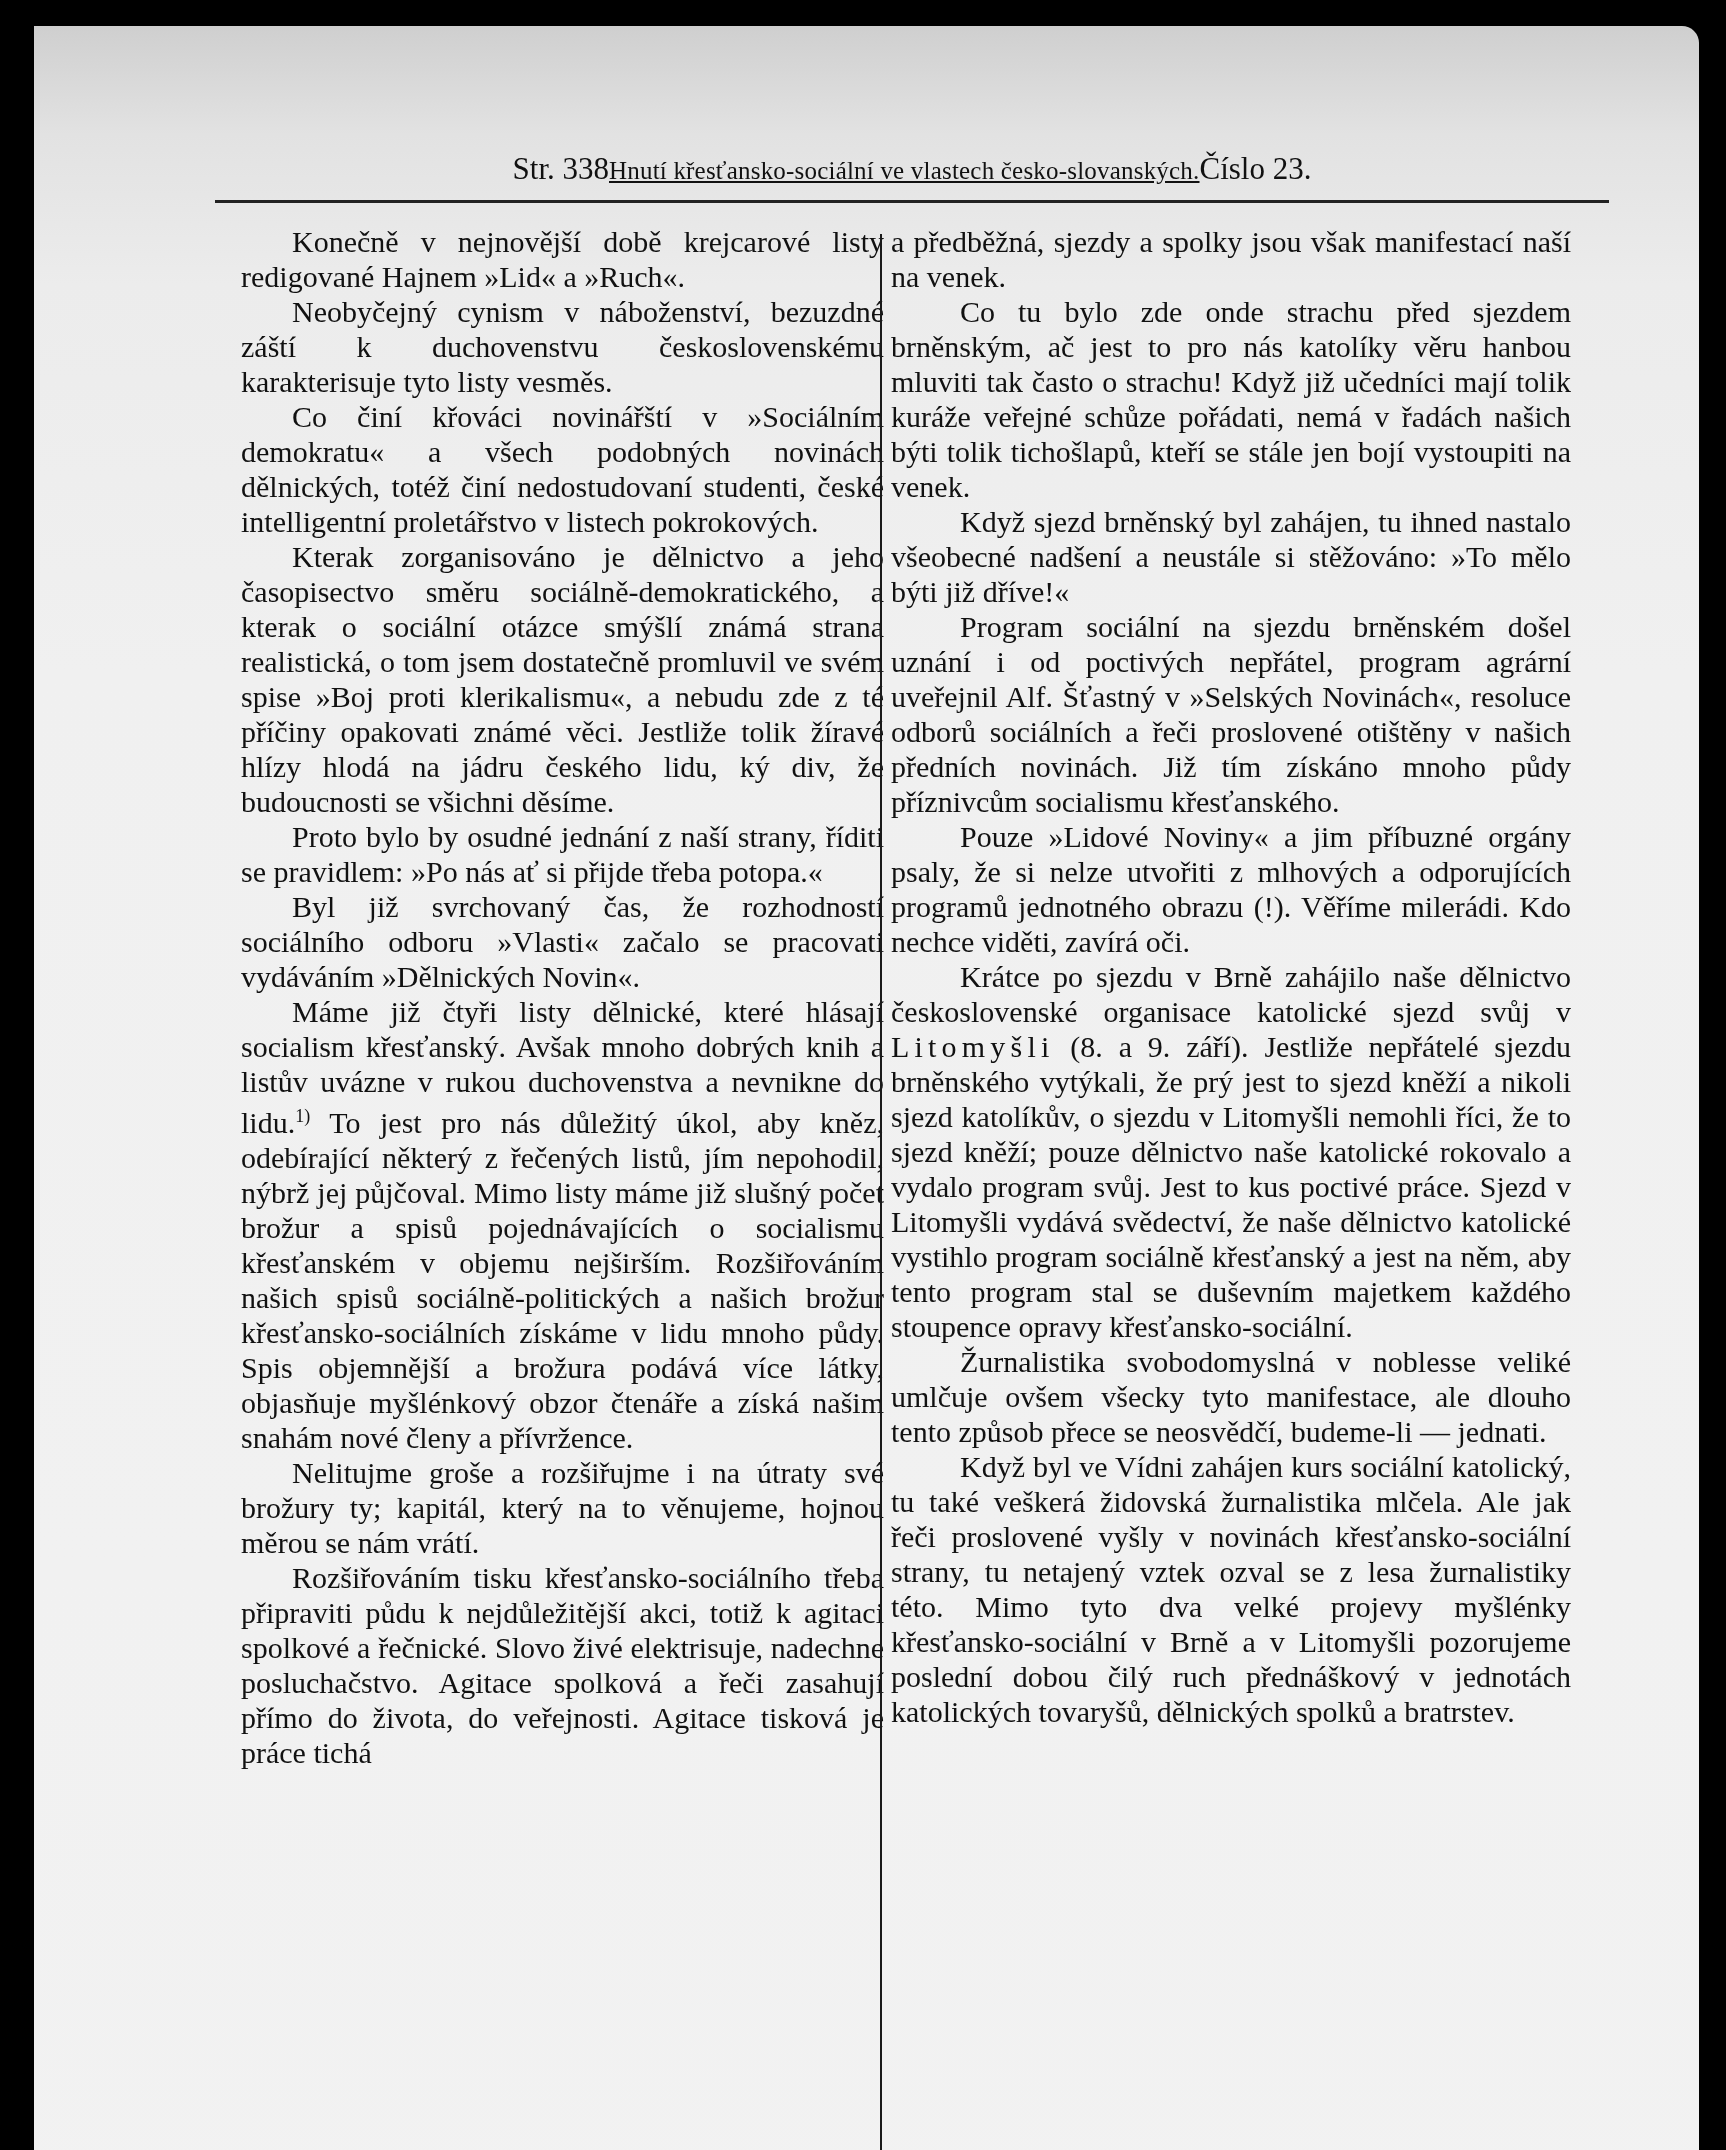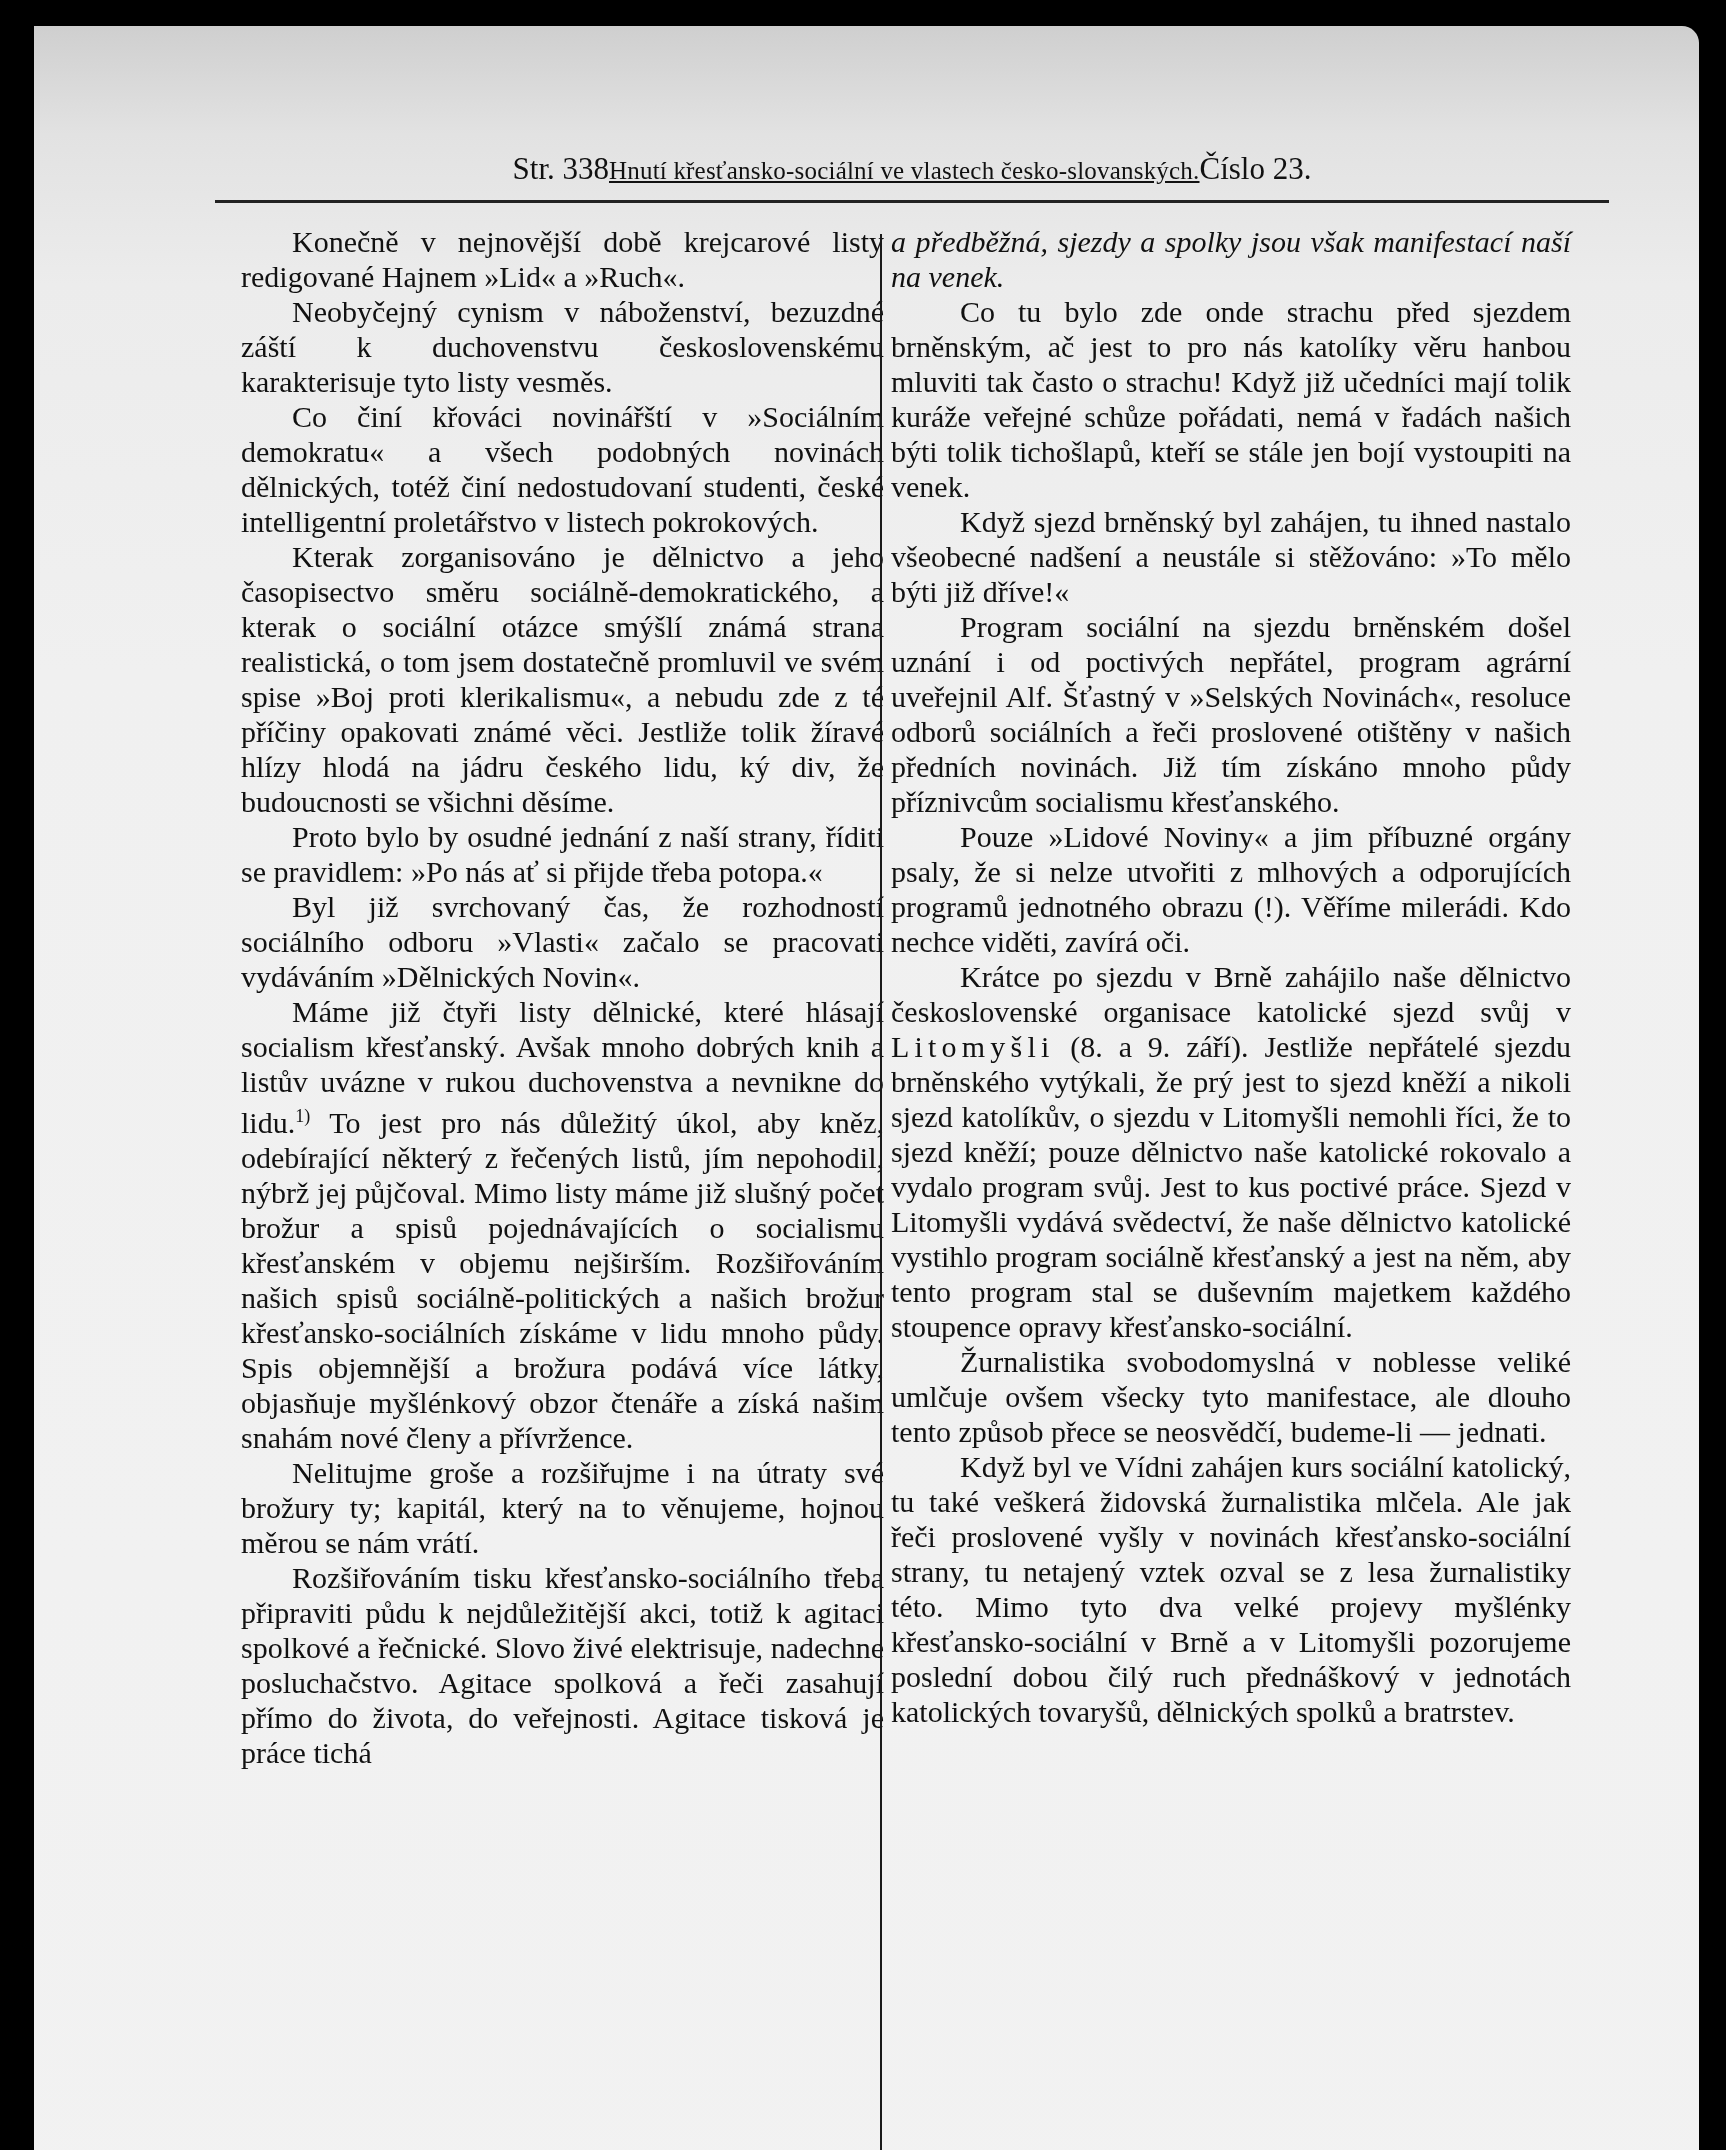--- a/index.html
+++ b/index.html
@@ -25,21 +25,21 @@
   }
   .col {
     position: absolute; top: 224px; font-size: 30px; line-height: 35px;
     text-align: justify;
   }
   .col p { margin: 0; text-indent: 1.7em; }
   .col p.cont { text-indent: 0; }
   .col-left { left: 220px; width: 643px; margin-left: 21px; }
   .col-right { left: 891px; width: 680px; }
   .col-right p { text-indent: 2.3em; }
-  .col-right p.cont { text-indent: 0; font-style: italic; }
+  .col-right p.cont { text-indent: 0; }
   .col-divider {
     position: absolute; left: 880px; top: 234px; width: 2.2px; height: 2043px; background: #1a1a1a;
   }
   sup { font-size: 0.6em; }
   .ls { letter-spacing: 5.2px; }
 </style>
 </head>
 <body>
 
 <div class="page">

